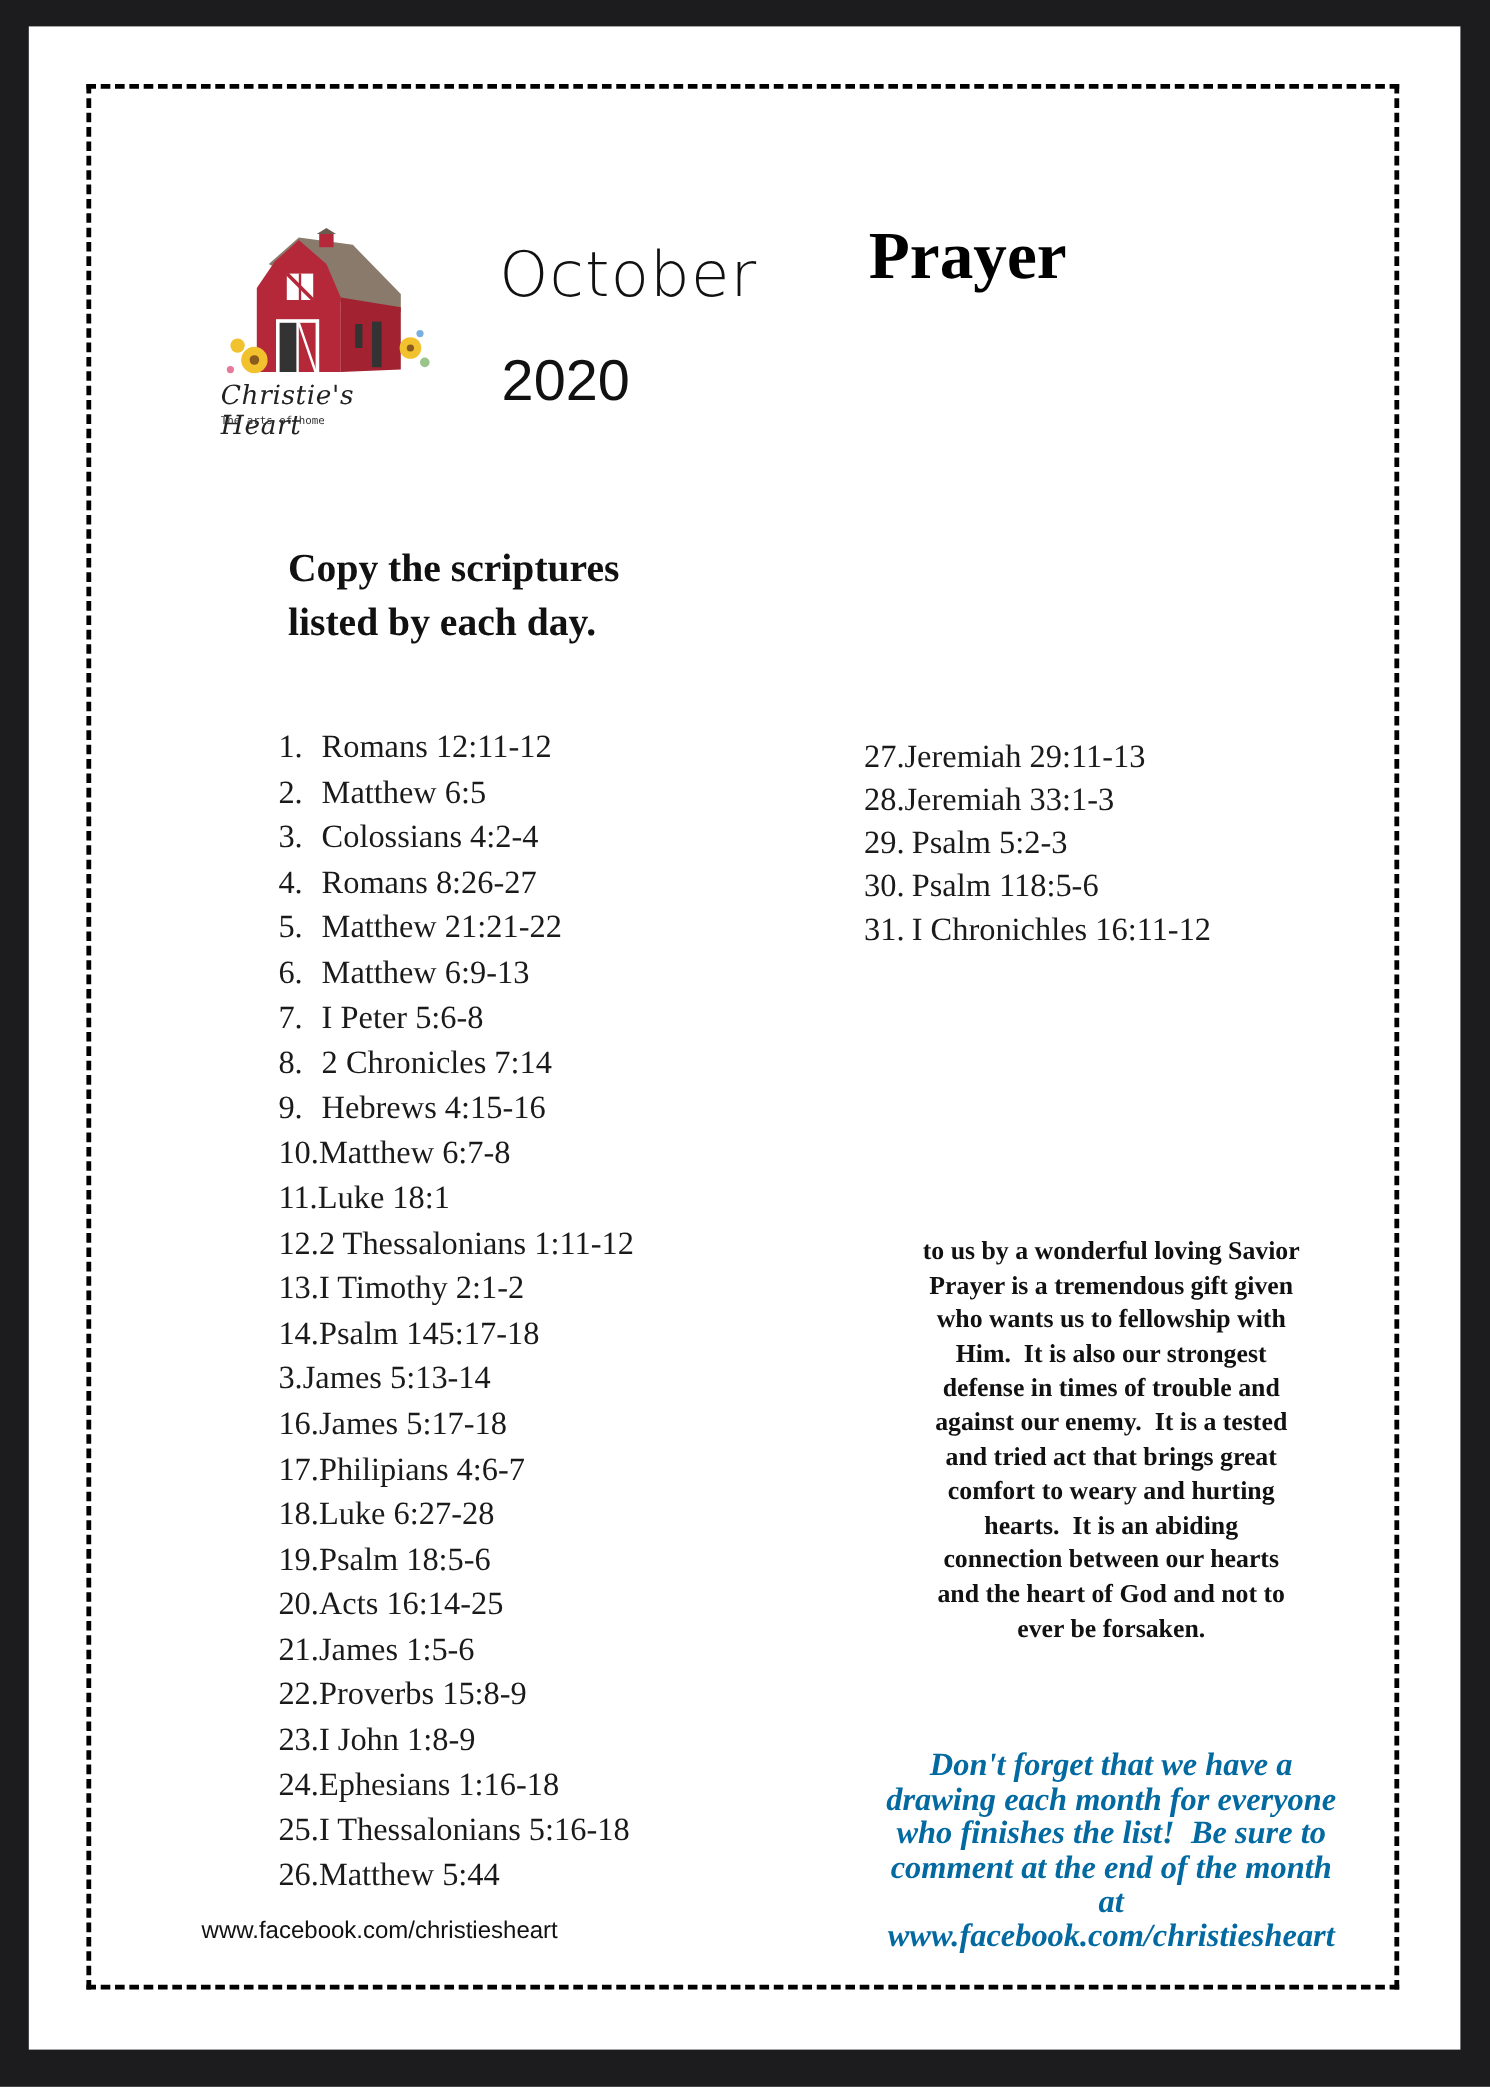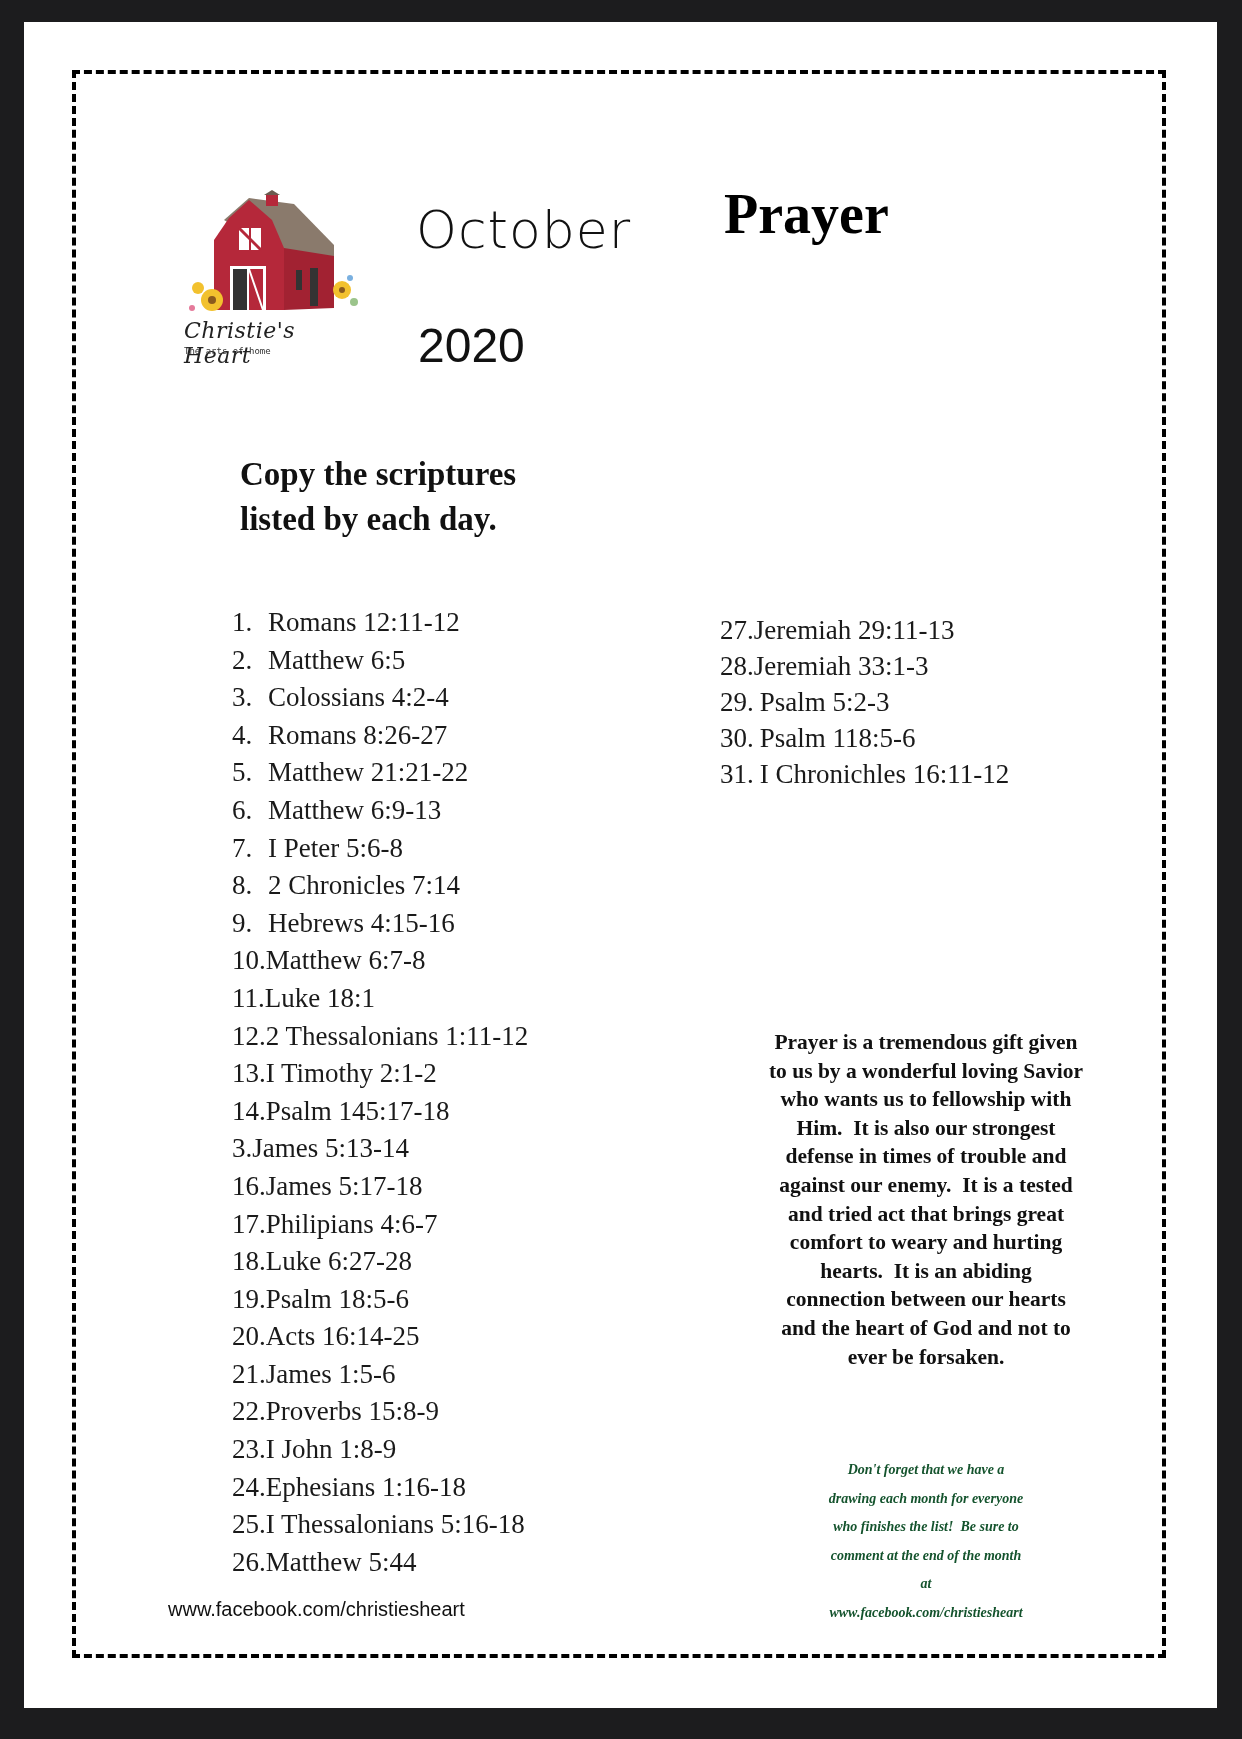--- a/index.html
+++ b/index.html
@@ -57,21 +57,20 @@
       letter-spacing: 1px;
       color: #111;
       margin-left: 32px;
     }
     .year {
       position: absolute;
       left: 394px; top: 268px;
       font-family: "Liberation Sans", sans-serif;
       font-size: 48px;
       color: #111;
-      margin-top: 28px;
     }
     .title {
       position: absolute;
       left: 700px; top: 160px;
       font-family: "Liberation Serif", serif;
       font-weight: bold;
       font-size: 56px;
       color: #000;
     }
     .instructions {
@@ -116,23 +115,23 @@
       line-height: 28.6px;
       color: #111;
     }
     .reminder {
       position: absolute;
       left: 712px; top: 1434px;
       width: 380px;
       text-align: center;
       font-weight: bold;
       font-style: italic;
-      font-size: 14px;
+      font-size: 27px;
       line-height: 28.6px;
-      color: #14532d;
+      color: #0369a1;
     }
   </style>
 </head>
 <body>
 
 <div class="page">
   <div class="dash-border"></div>
 
   <div class="logo">
     <svg width="180" height="130" viewBox="0 0 180 130">
@@ -213,22 +212,22 @@
     <li><span class="num">27.</span><span>Jeremiah 29:11-13</span></li>
     <li><span class="num">28.</span><span>Jeremiah 33:1-3</span></li>
     <li><span class="num">29.</span><span class="gap"></span><span>Psalm 5:2-3</span></li>
     <li><span class="num">30.</span><span class="gap"></span><span>Psalm 118:5-6</span></li>
     <li><span class="num">31.</span><span class="gap"></span><span>I Chronichles 16:11-12</span></li>
   </ul>
 
   <div class="fb-left">www.facebook.com/christiesheart</div>
 
   <div class="blurb">
+    <div>to us by a wonderful loving Savior</div>
     <div>Prayer is a tremendous gift given</div>
-    <div>to us by a wonderful loving Savior</div>
     <div>who wants us to fellowship with</div>
     <div style="white-space:pre">Him.  It is also our strongest</div>
     <div>defense in times of trouble and</div>
     <div style="white-space:pre">against our enemy.  It is a tested</div>
     <div>and tried act that brings great</div>
     <div>comfort to weary and hurting</div>
     <div style="white-space:pre">hearts.  It is an abiding</div>
     <div>connection between our hearts</div>
     <div>and the heart of God and not to</div>
     <div>ever be forsaken.</div>

